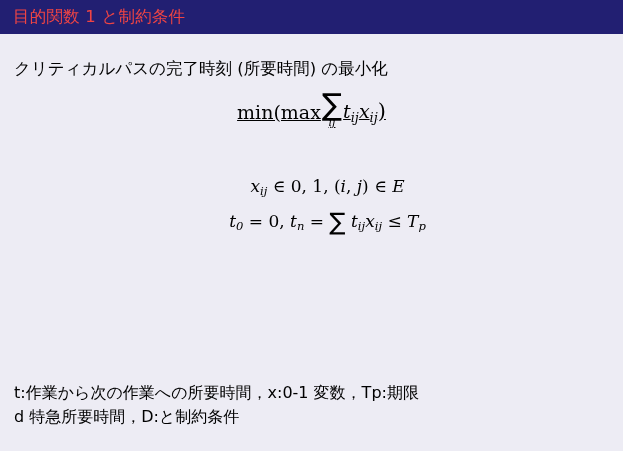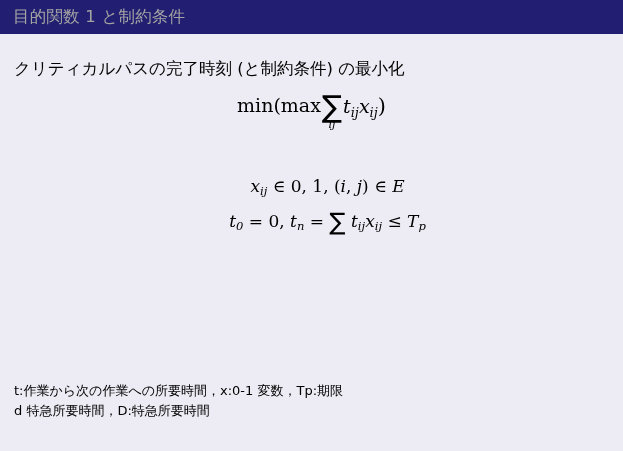--- a/index.html
+++ b/index.html
@@ -24,21 +24,21 @@
     position: absolute;
     top: 0;
     left: 0;
     width: 623px;
     height: 34px;
     background: #221f72;
     display: flex;
     align-items: center;
   }
   .title-text {
-    color: #a3a3a3;
+    color: #ef4444;
     font-size: 16.5px;
     padding-left: 13px;
     letter-spacing: 0.2px;
     font-family: "DejaVu Sans", sans-serif;
   }
   .body {
     position: absolute;
     top: 34px;
     left: 0;
     width: 623px;
@@ -59,22 +59,23 @@
     top: 60px;
     left: 0;
     width: 623px;
     text-align: center;
     font-size: 19px;
     color: #000;
     font-family: "DejaVu Serif", serif;
   }
   .obj-inner {
     display: inline-flex;
-    align-items: flex-start;
+    align-items: center;
     line-height: 1;
+    text-decoration: underline;
   }
   .sum {
     display: inline-flex;
     flex-direction: column;
     align-items: center;
     line-height: 1;
     margin: 0 1px;
     position: relative;
     top: -3px;
   }
@@ -141,38 +142,38 @@
     width: 10px;
     height: 1px;
     background: #000;
     top: -7px;
   }
   .footnotes {
     position: absolute;
     left: 14px;
     top: 347px;
     font-family: "DejaVu Sans", sans-serif;
-    font-size: 13px;
+    font-size: 16px;
     color: #000;
     line-height: 1.5;
   }
   .footnotes .fl { white-space: nowrap; }
 </style>
 </head>
 <body>
 
 <div class="slide">
 
   <div class="title-bar">
     <div class="title-text">目的関数 1 と制約条件</div>
   </div>
 
   <div class="body">
 
-    <div class="lead">クリティカルパスの完了時刻 (と制約条件) の最小化</div>
+    <div class="lead">クリティカルパスの完了時刻 (所要時間) の最小化</div>
 
     <div class="objective">
       <span class="obj-inner">
         <span>min(max</span>
         <span class="sum">
           <span class="sum-glyph">∑</span>
           <span class="sum-sub">ij</span>
         </span>
         <span>
           <span class="it">t</span><span class="sub">ij</span><span class="it">x</span><span class="sub">ij</span><span class="paren-big">)</span>
@@ -191,17 +192,17 @@
         <span class="sum-glyph">∑</span>
         <span class="it">t</span><span class="sub">ij</span><span class="it">x</span><span class="sub">ij</span> ≤ <span class="it">T</span><span class="sub">p</span>
       </div>
 
 
 
     </div>
 
     <div class="footnotes">
       <div class="fl">t:作業から次の作業への所要時間，x:0-1 変数，Tp:期限</div>
-      <div class="fl">d 特急所要時間，D:特急所要時間</div>
+      <div class="fl">d 特急所要時間，D:と制約条件</div>
     </div>
 
   </div>
 </div>
 
 </body></html>

